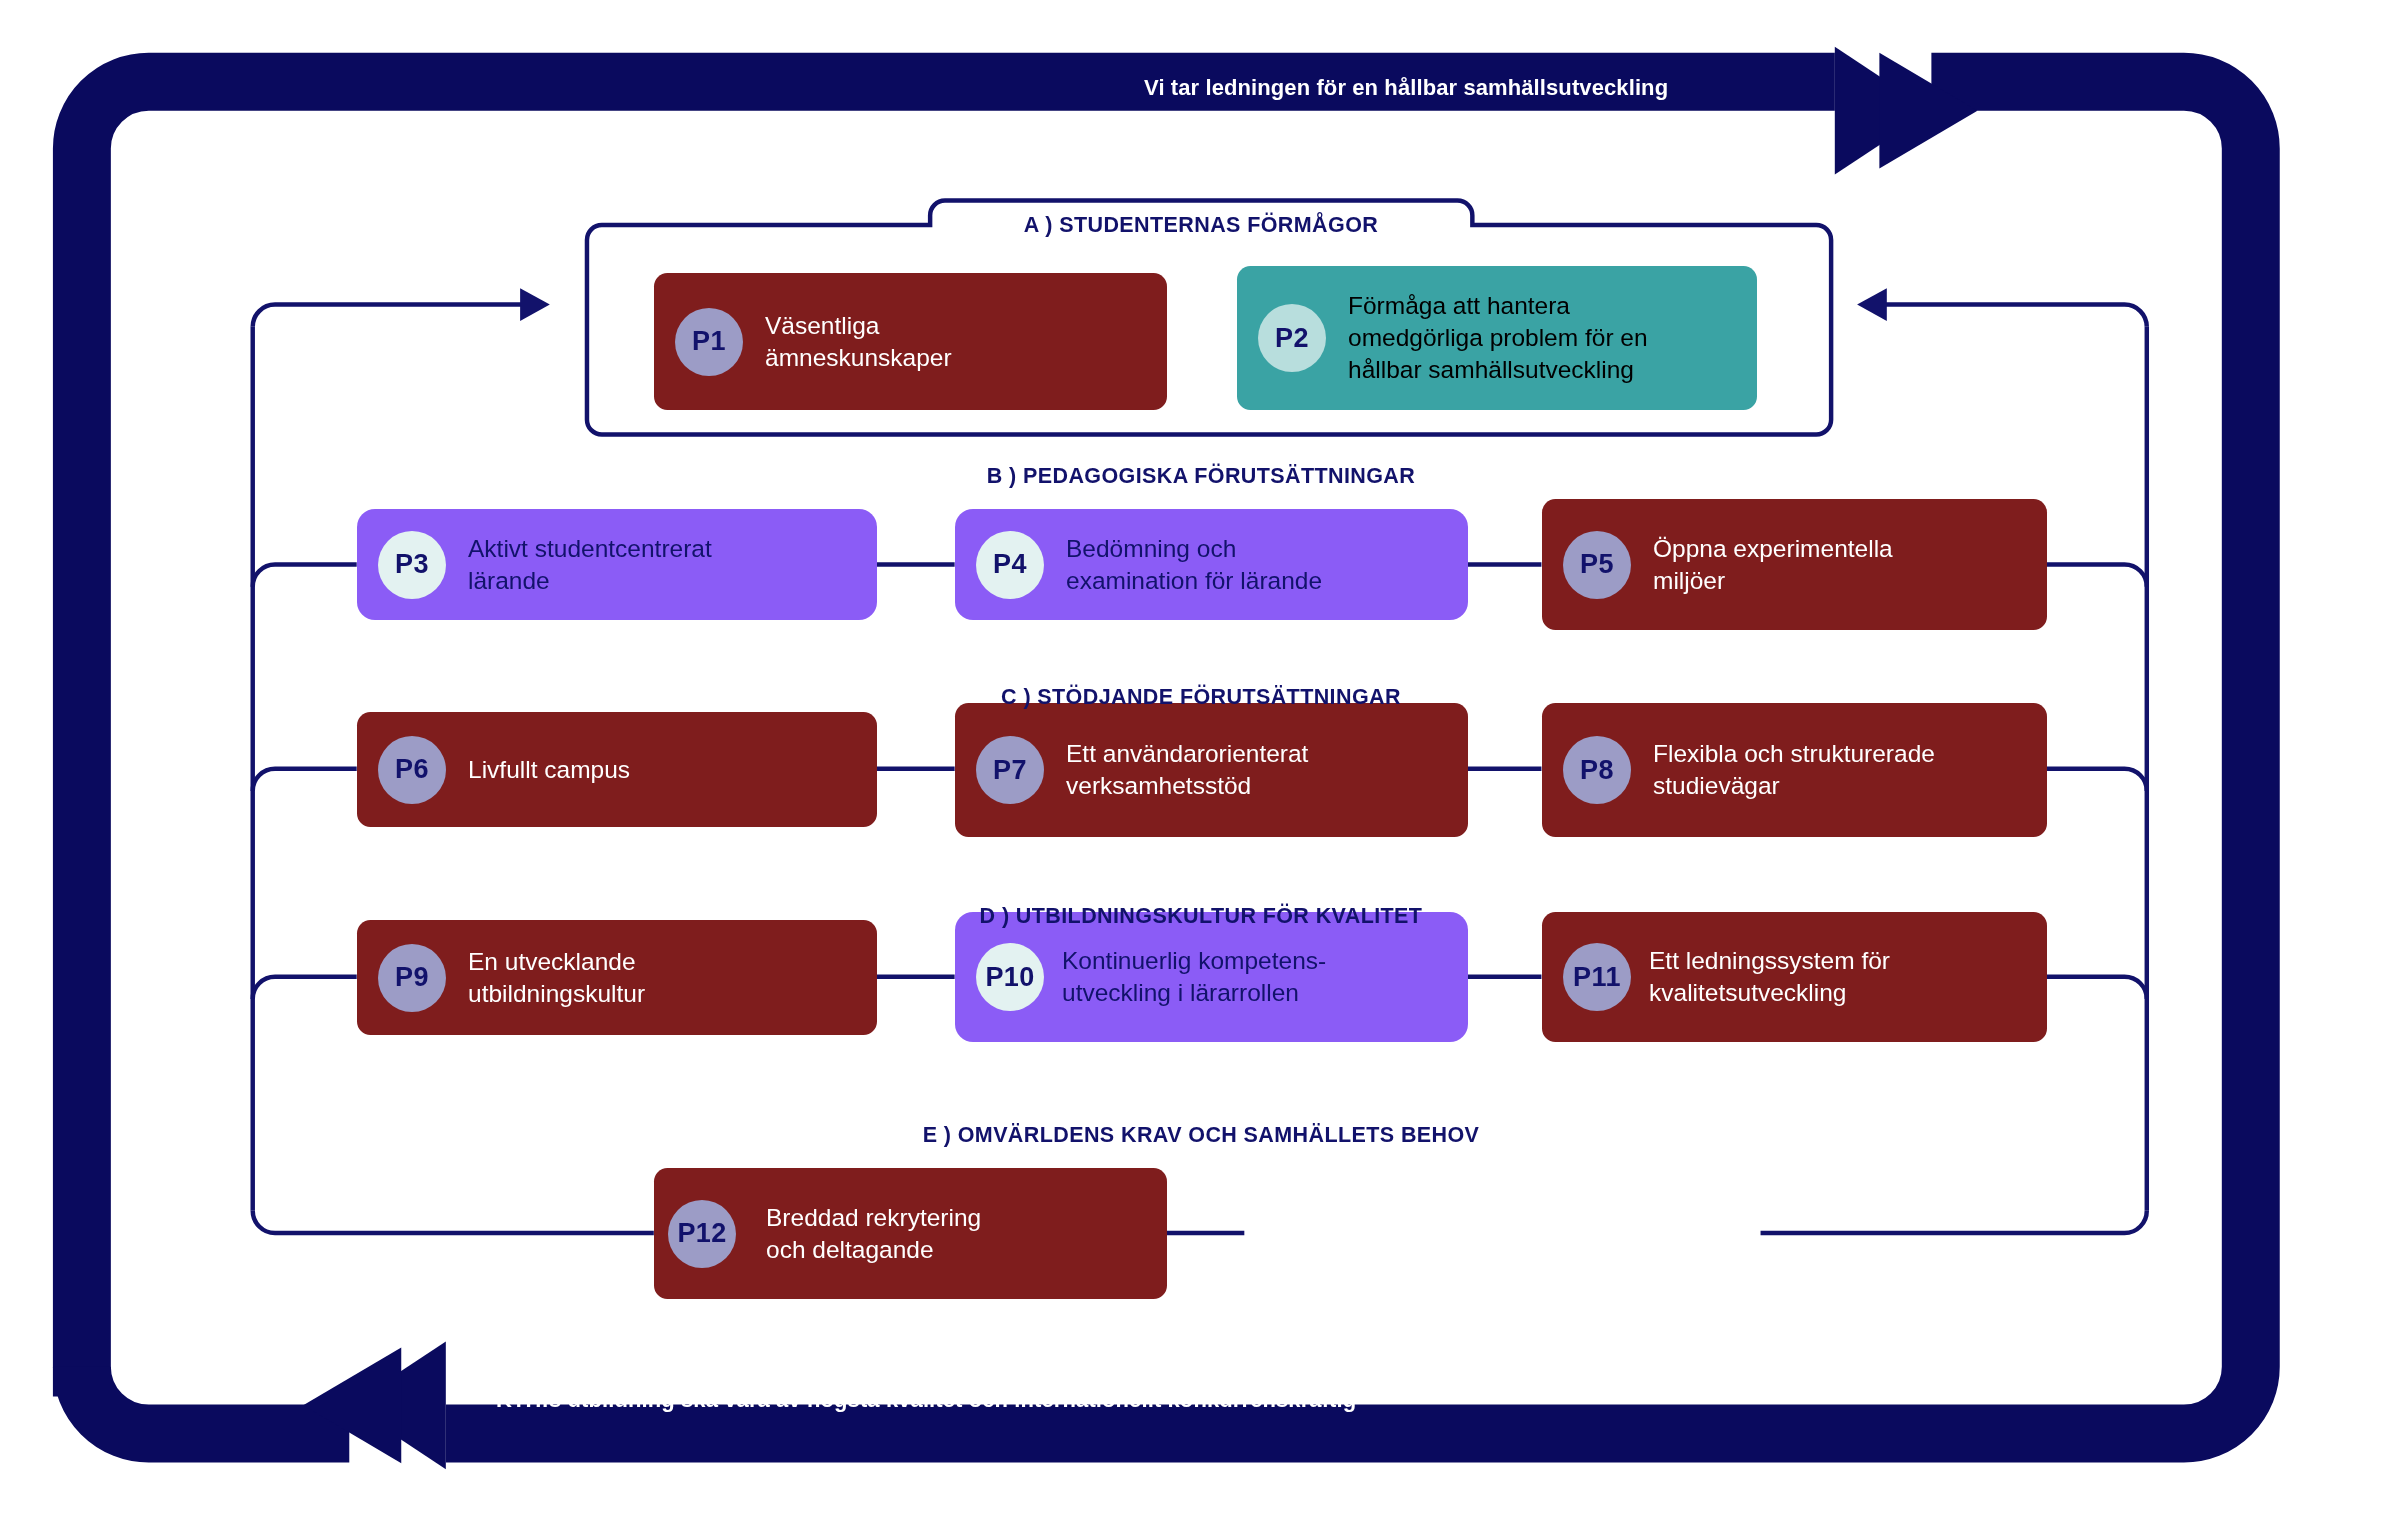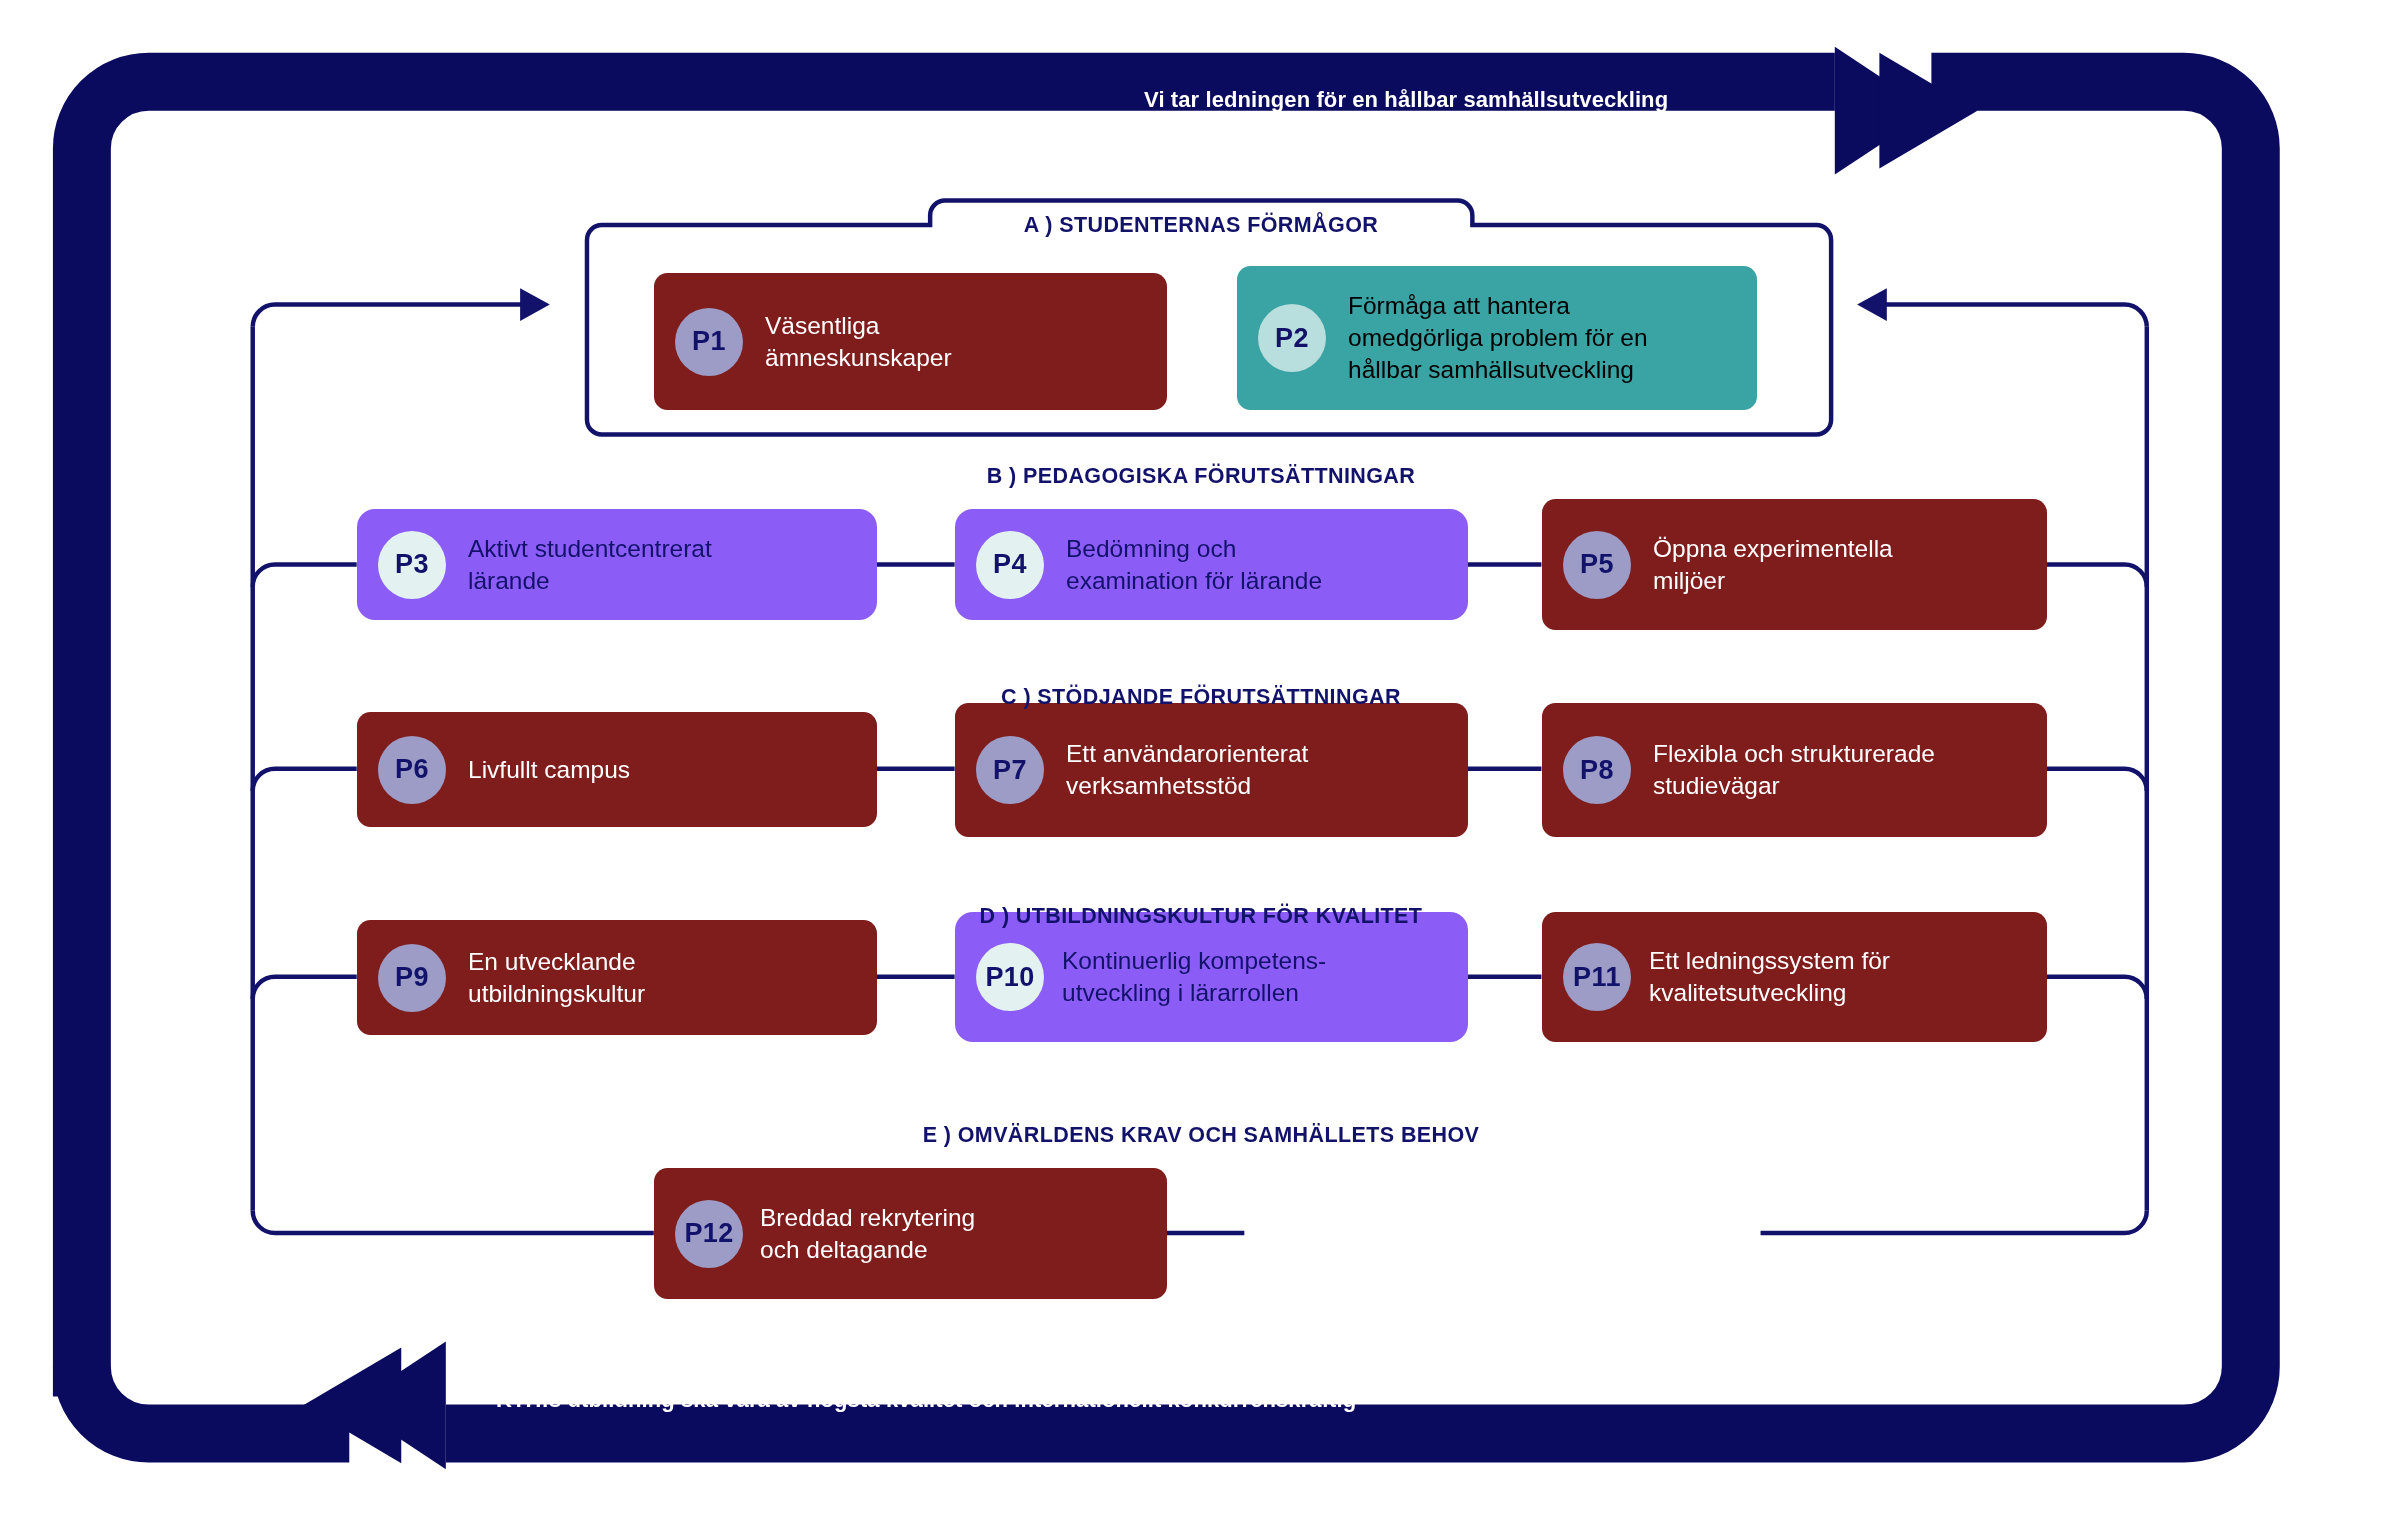--- a/index.html
+++ b/index.html
@@ -14,21 +14,21 @@
 
   .arrow-label{
     position:absolute;
     color:#ffffff;
     font-weight:700;
     font-size:22px;
     letter-spacing:0.1px;
     white-space:nowrap;
     z-index:5;
   }
-  #top-arrow-label{left:1144px;top:100px;transform:translateY(-50%);}
+  #top-arrow-label{left:1144px;top:88px;transform:translateY(-50%);}
   #bottom-arrow-label{left:496px;top:1400px;transform:translateY(-50%);}
 
   .section-title{
     position:absolute;
     color:#12126b;
     font-weight:700;
     font-size:21.5px;
     letter-spacing:0.4px;
     white-space:nowrap;
     transform:translateX(-50%);
@@ -226,21 +226,21 @@
     <div class="ptext">Kontinuerlig kompetens-
 utveckling i lärarrollen</div>
   </div>
 
   <div class="pbox v-navy" style="left:1542px;top:912px;width:505px;height:130px;padding:0 21px;gap:18px;">
     <div class="bubble" style="width:68px;height:68px;">P11</div>
     <div class="ptext">Ett ledningssystem för
 kvalitetsutveckling</div>
   </div>
 
-  <div class="pbox v-navy" style="left:654px;top:1168px;width:513px;height:131px;padding:0 21px;gap:17px;">
+  <div class="pbox v-navy" style="left:654px;top:1168px;width:513px;height:131px;padding:0 14px;gap:30px;">
     <div class="bubble" style="width:68px;height:68px;">P12</div>
     <div class="ptext">Breddad rekrytering
 och deltagande</div>
   </div>
 
 
 </div>
 
 
 </body></html>

